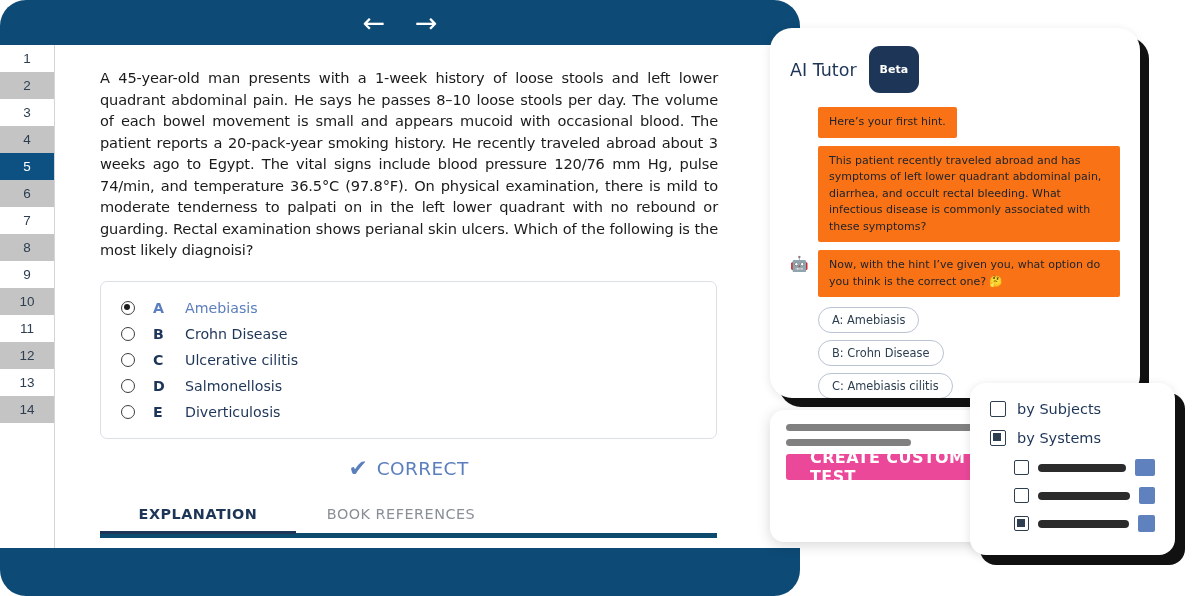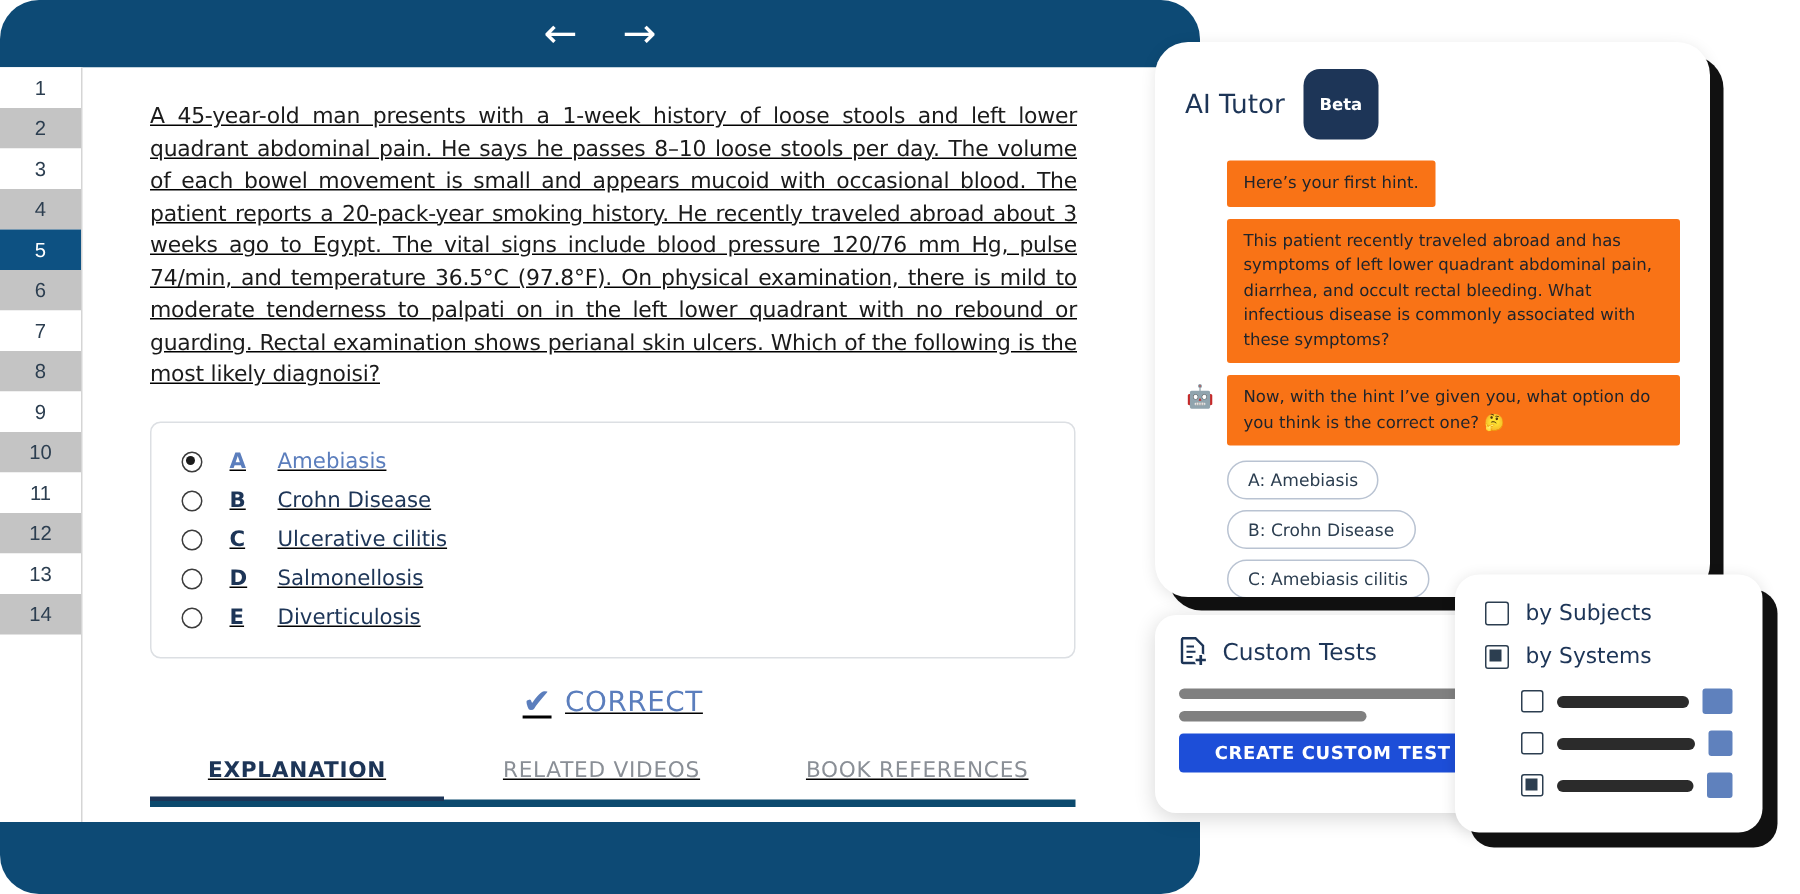--- a/index.html
+++ b/index.html
@@ -57,21 +57,20 @@
     cursor: pointer;
   }
   .qnav-item.alt { background: #c4c4c4; }
   .qnav-item.active { background: #0d5182; color: #ffffff; }
 
   
   .qcontent {
     flex: 1 1 auto; position: relative;
     padding: 22px 40px 0 45px;
     overflow: hidden;
-    text-decoration: underline;
   }
   .vignette {
     font-size: 14.6px;
     line-height: 21.5px;
     color: #1b1b1b;
     font-family: "DejaVu Sans", sans-serif;
     text-align: justify;
     letter-spacing: -0.15px;
     width: 618px;
   }
@@ -214,26 +213,27 @@
   .doc-icon { width: 19px; height: 21px; flex: 0 0 19px; }
   .custom-title {
     font-size: 15.5px; color: #1d3557;
     font-family: "DejaVu Sans", sans-serif;
   }
   .skel { height: 7px; border-radius: 4px; background: #808080; margin-bottom: 8px; }
   .skel.w1 { width: 200px; }
   .skel.w2 { width: 125px; }
   .create-btn {
     margin-top: 6px; height: 26px; width: 205px;
-    background: #1d4ed8; color: #ffffff;
+    background: #ec4899; color: #ffffff;
     border-radius: 3px;
-    font-size: 12px; font-weight: bold; letter-spacing: 0.4px;
+    font-size: 16px; font-weight: bold; letter-spacing: 0.4px;
     display: flex; align-items: center; justify-content: center;
     cursor: pointer;
     font-family: "DejaVu Sans", sans-serif;
+    padding-left: 24px;
   }
 
   
   .filter-card {
     position: absolute; left: 970px; top: 383px;
     width: 205px; height: 172px;
     background: #ffffff;
     border-radius: 16px;
     box-shadow: 10px 10px 0 0 #111111, 0 2px 10px rgba(0,0,0,0.12);
     padding: 18px 20px;
@@ -322,21 +322,20 @@
             </div>
           </div>
 
         <div class="correct-banner">
           <span class="check-glyph noselect">✔</span>
           <span class="correct-label">CORRECT</span>
         </div>
 
         <div class="tabs" id="tabs">
             <div class="tab active">EXPLANATION</div>
-            <div class="tab">RELATED VIDEOS</div>
             <div class="tab">BOOK REFERENCES</div>
           </div>
 
       </div>
     </div>
 
     <div class="app-bottombar"></div>
   </div>
 
   <div class="tutor-card">
@@ -358,34 +357,20 @@
       </div>
     <div class="chips" id="tutor-chips">
         <span class="chip-line"><span class="chip">A: Amebiasis</span></span>
         <span class="chip-line"><span class="chip">B: Crohn Disease</span></span>
         <span class="chip-line"><span class="chip">C: Amebiasis cilitis</span></span>
         <span class="chip-line"><span class="chip">D: Salmonellosis</span></span>
       </div>
   </div>
 
   <div class="custom-card">
-    <div class="custom-head">
-      <span class="doc-icon">
-        <svg width="19" height="21" viewBox="0 0 19 21">
-          <path d="M2 1.5 h9 l5 5 v10.5 a1 1 0 0 1 -1 1 h-12 a1 1 0 0 1 -1 -1 v-14.5 a1 1 0 0 1 1 -1 z" fill="none" stroke="#1d3557" stroke-width="1.6"></path>
-          <line x1="5" y1="7" x2="10" y2="7" stroke="#1d3557" stroke-width="1.4"></line>
-          <line x1="5" y1="10.5" x2="11" y2="10.5" stroke="#1d3557" stroke-width="1.4"></line>
-          <line x1="5" y1="14" x2="9" y2="14" stroke="#1d3557" stroke-width="1.4"></line>
-          <circle cx="14.5" cy="16" r="4.3" fill="#ffffff"></circle>
-          <line x1="14.5" y1="12.6" x2="14.5" y2="19.4" stroke="#1d3557" stroke-width="1.8"></line>
-          <line x1="11.1" y1="16" x2="17.9" y2="16" stroke="#1d3557" stroke-width="1.8"></line>
-        </svg>
-      </span>
-      <span class="custom-title">Custom Tests</span>
-    </div>
     <div class="skel w1"></div>
     <div class="skel w2"></div>
     <div class="create-btn">CREATE CUSTOM TEST</div>
   </div>
 
   <div class="filter-card">
     <div id="filter-options">
         <div class="filter-row">
           <span class="cbox"></span>
           <span class="filter-label">by Subjects</span>

